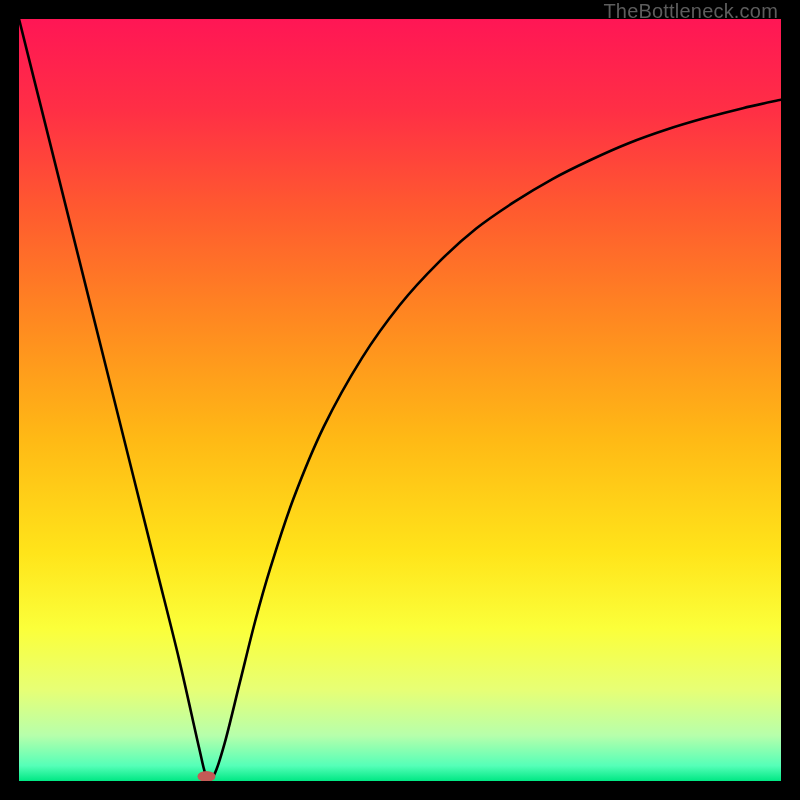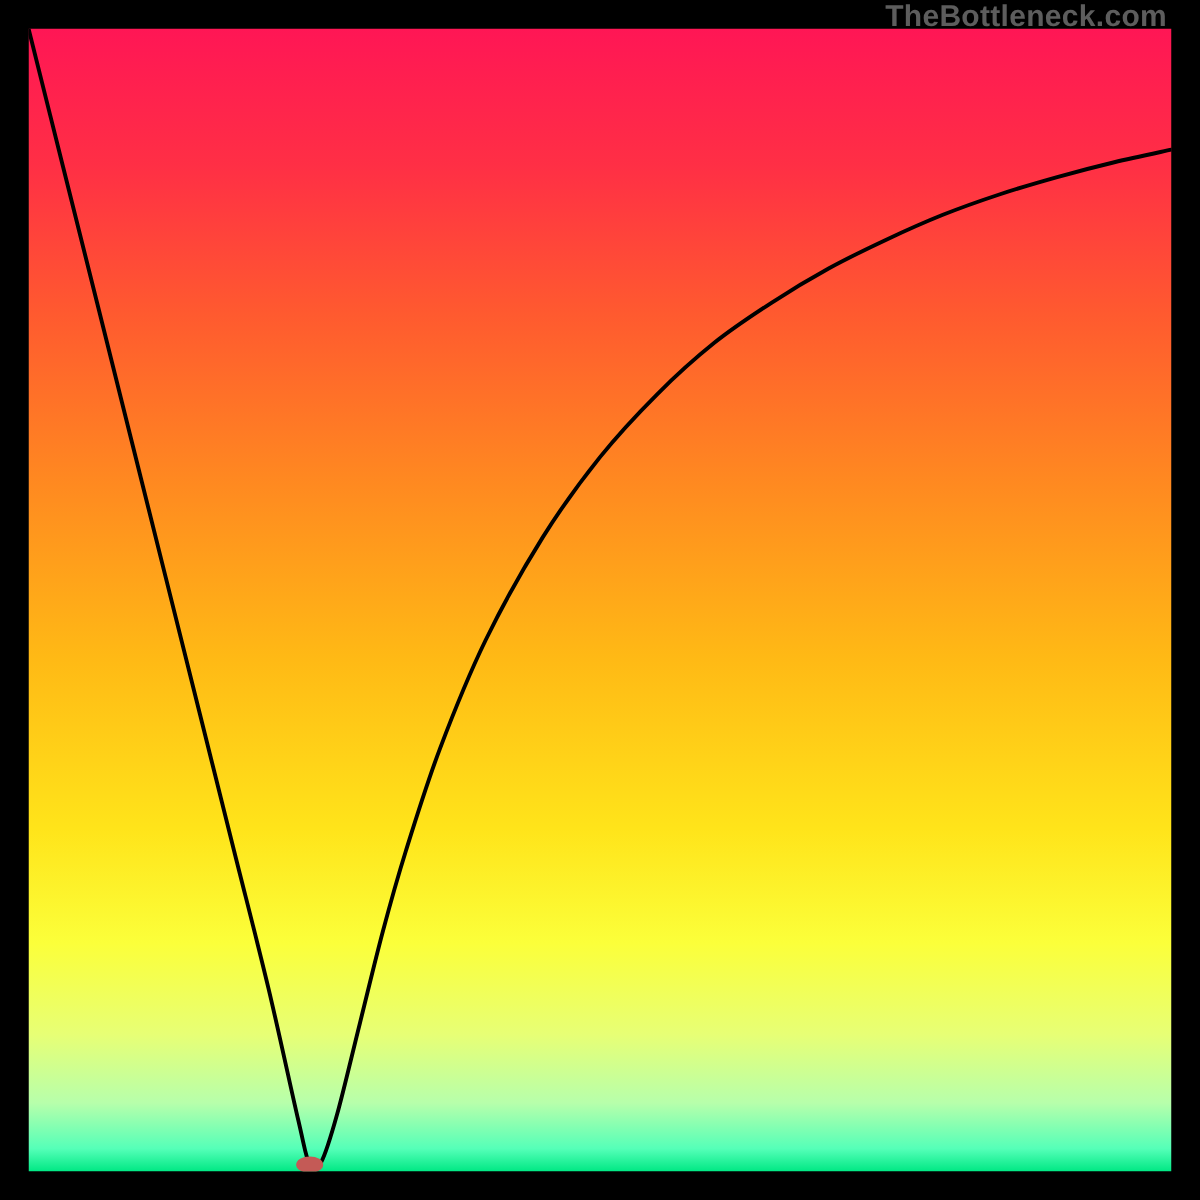--- a/index.html
+++ b/index.html
@@ -25,21 +25,21 @@
     top: 0;
     width: 762px;
     height: 762px;
   }
   .watermark {
     position: absolute;
     top: 0px;
     right: 22px;
     color: #5d5d5d;
     font-size: 20px;
-    font-weight: 700;
+    font-weight: 400;
     letter-spacing: 0.2px;
   }
 </style>
 </head>
 <body>
 
 <div class="frame">
   <svg class="plot-area" viewBox="0 0 762 762">
     <defs>
       <linearGradient id="bg-grad" x1="0" y1="0" x2="0" y2="1">

